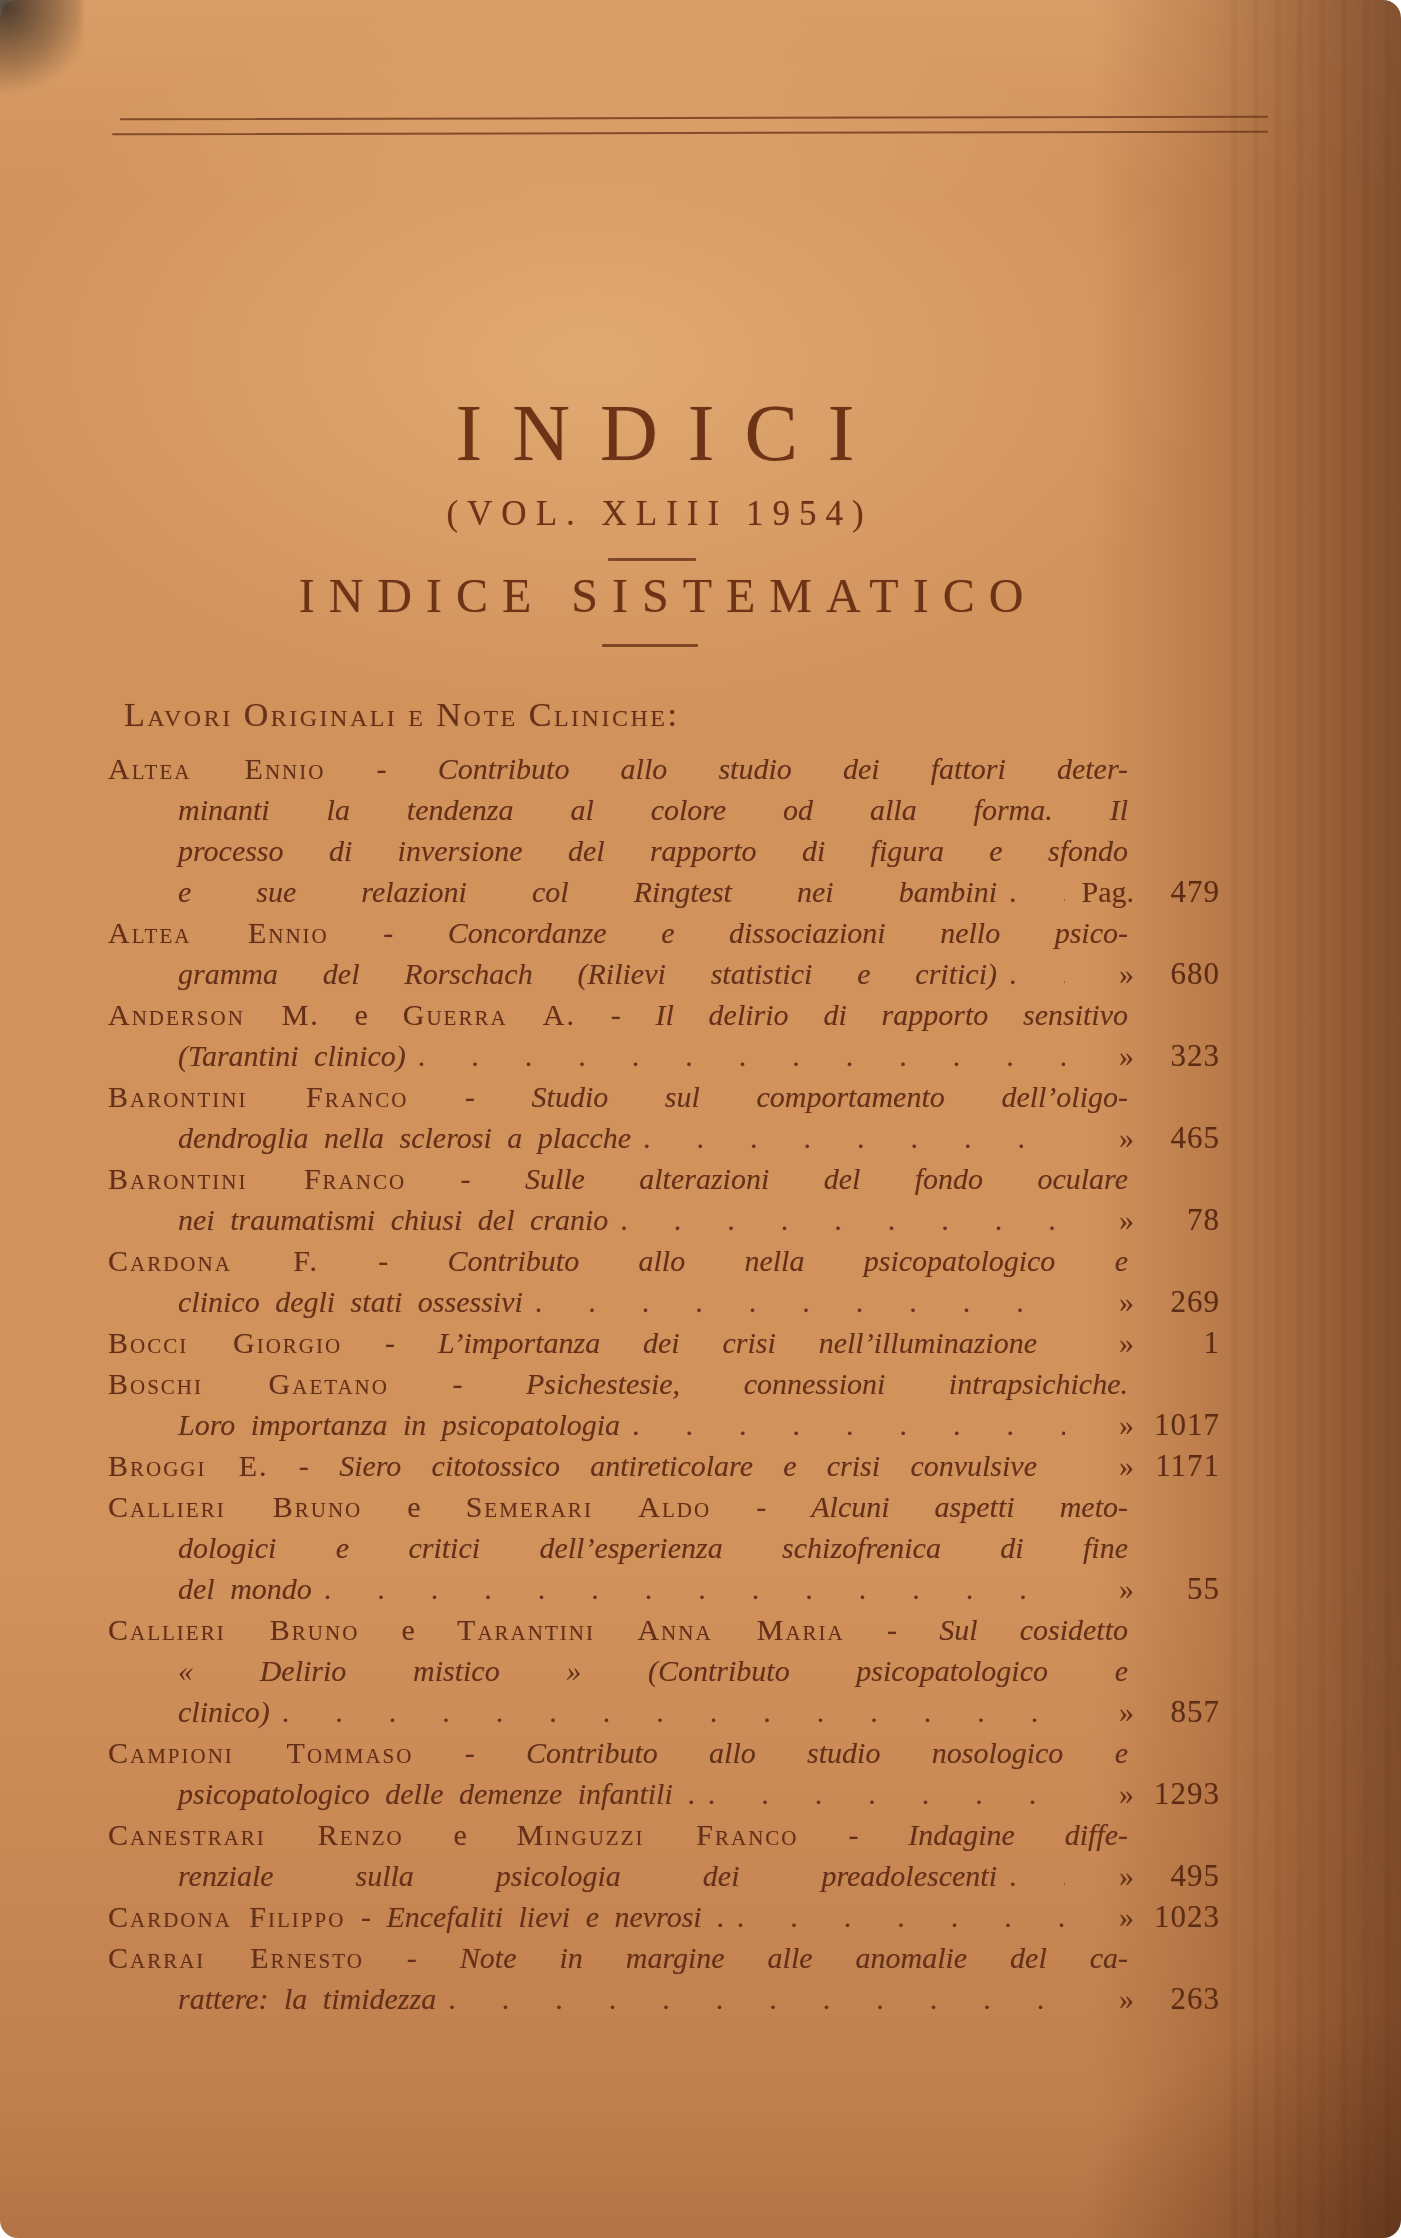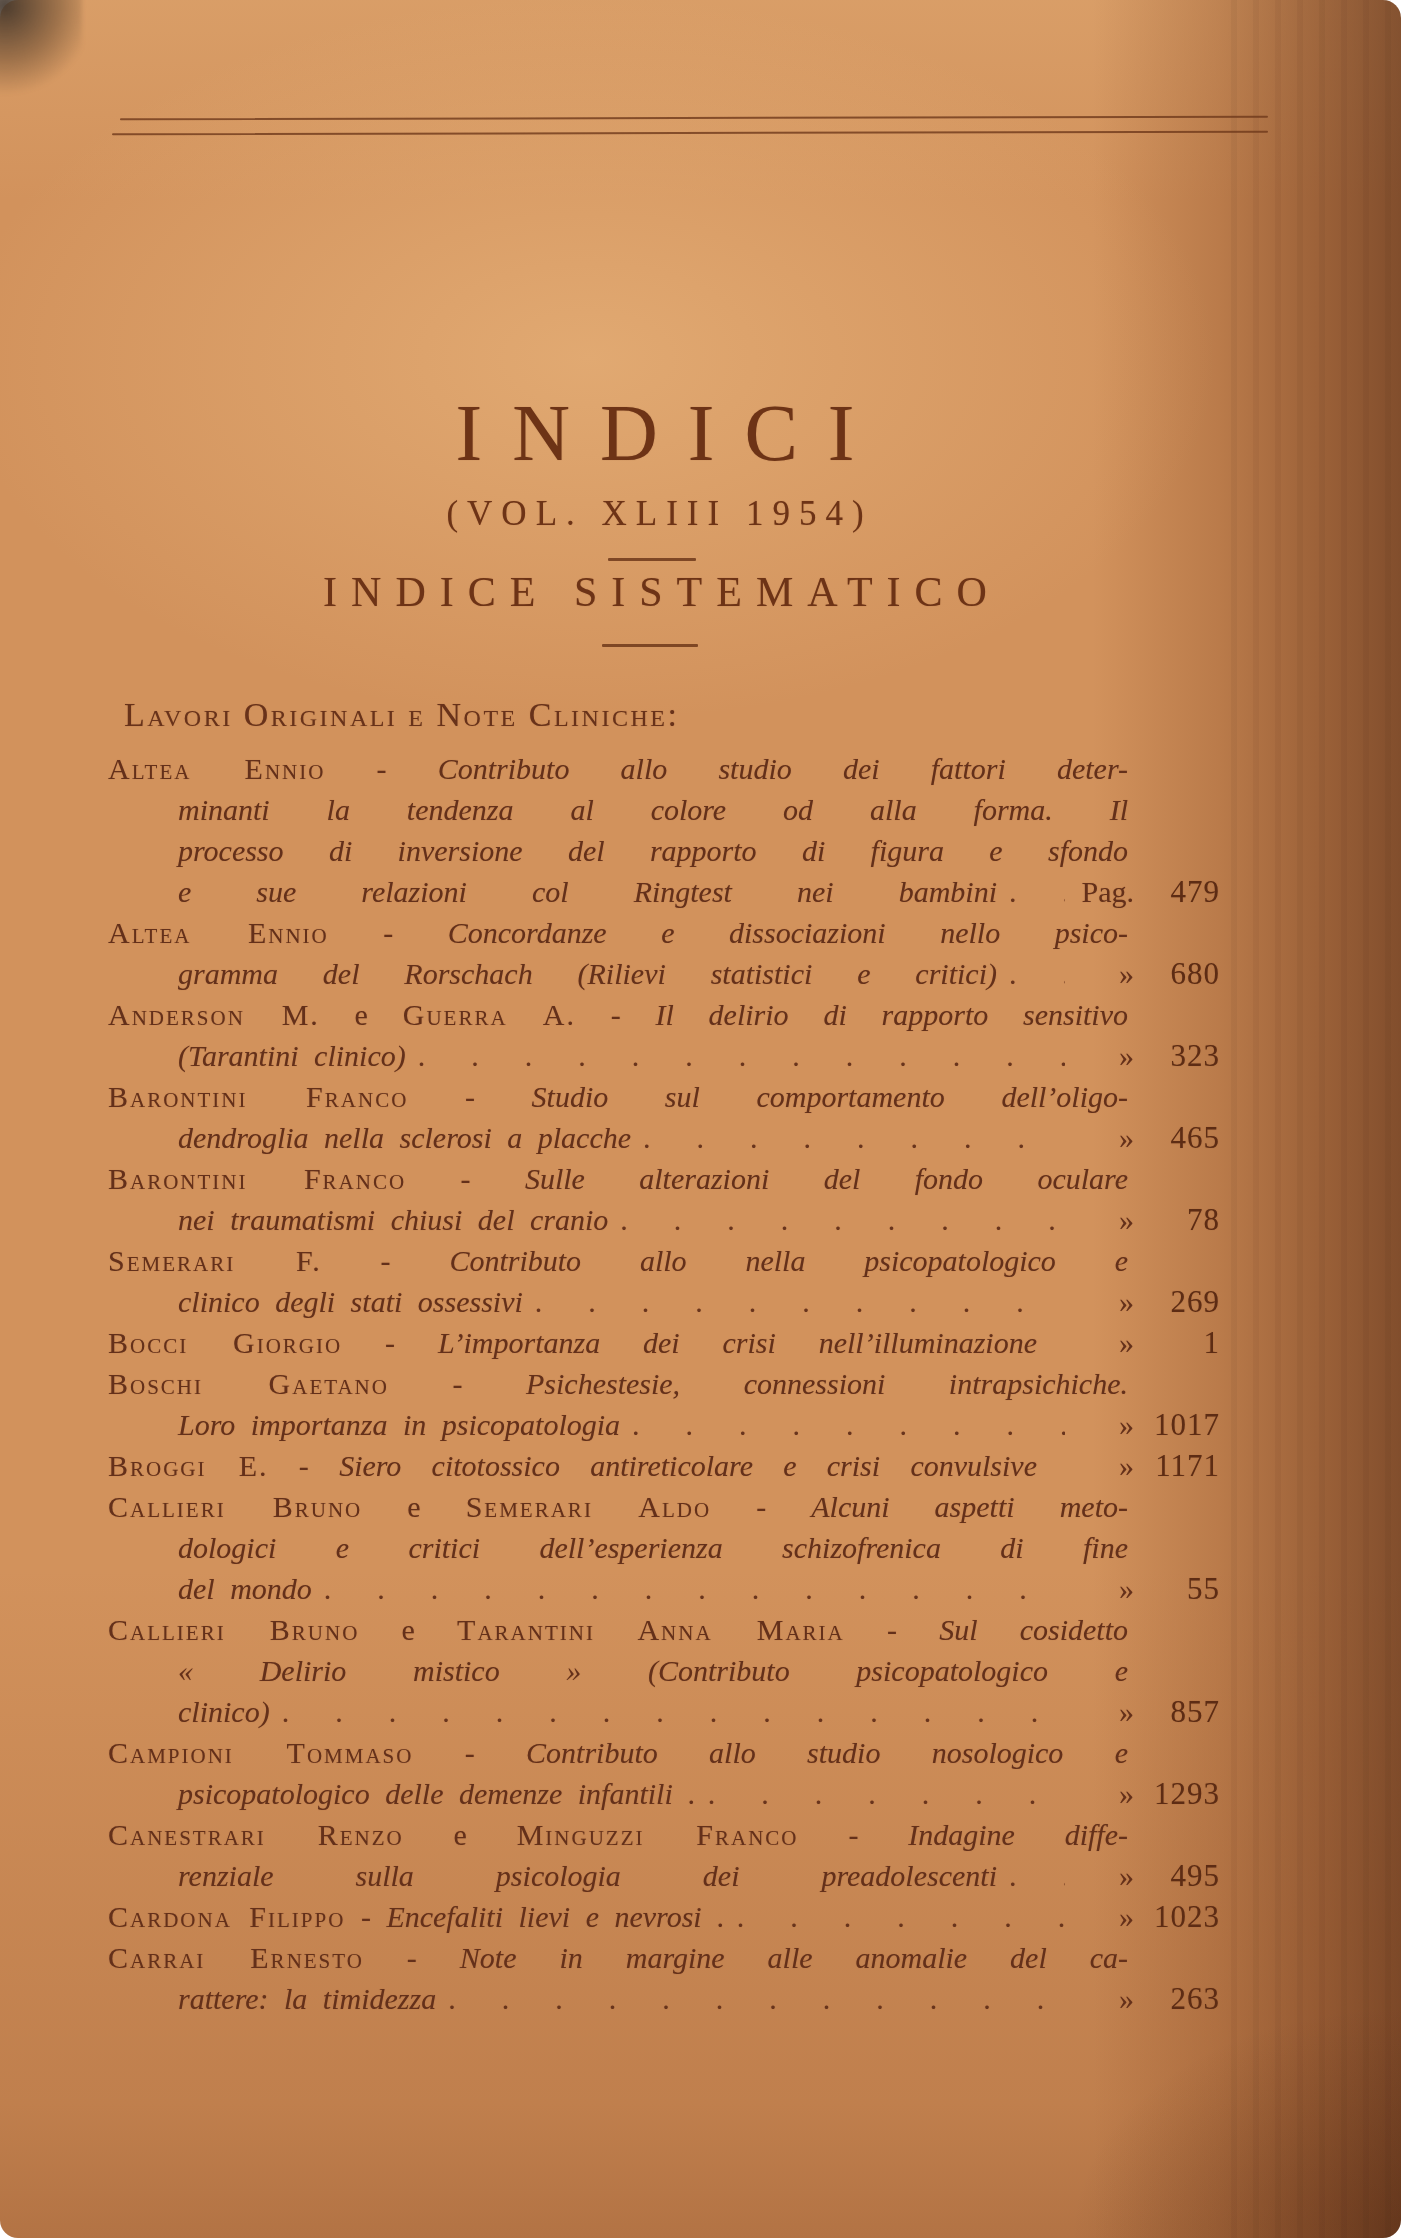--- a/index.html
+++ b/index.html
@@ -30,21 +30,21 @@
     mix-blend-mode:multiply;opacity:.5;
   }
   .rule-double{position:absolute;left:112px;top:117px;width:1156px;height:18px;transform:rotate(-0.12deg);}
   .rule-double i{position:absolute;left:0;height:2px;background:rgba(110,56,26,0.8);display:block;border-radius:1px;}
   .rule-double i:nth-child(1){top:0;width:1148px;left:8px;}
   .rule-double i:nth-child(2){top:15px;width:1156px;}
   h1,h2,.subtitle{position:absolute;left:0;width:1310px;text-align:center;margin:0;font-weight:400;
     text-shadow:0 0 1px rgba(100,48,20,.35);}
   h1{top:388px;font-size:80px;letter-spacing:30px;text-indent:30px;color:#6d3316;}
   .subtitle{top:494px;font-size:35px;letter-spacing:9px;text-indent:9px;color:#6d3316;}
-  h2{top:568px;font-size:42px;letter-spacing:14px;text-indent:14px;color:#6d3316;}
+  h2{top:568px;font-size:48px;letter-spacing:14px;text-indent:14px;color:#6d3316;margin-left:6px;}
   .hr{position:absolute;height:3px;background:rgba(110,56,26,0.85);border-radius:1px;}
   .hr-a{top:558px;left:608px;width:88px;}
   .hr-b{top:644px;left:602px;width:96px;}
   h3{position:absolute;top:680px;left:108px;margin:16px;font-weight:400;font-size:34px;
     font-variant-caps:small-caps;letter-spacing:2.5px;color:#68321a;
     text-shadow:0 0 1px rgba(100,48,20,.35);}
   #entries{
     position:absolute;top:748px;left:108px;width:1112px;
     font-size:30px;line-height:41px;
     text-shadow:0 0 1px rgba(100,48,20,.3);
@@ -138,21 +138,21 @@
         <div class="line last ind">
           <span class="text"><span class="it">nei traumatismi chiusi del cranio</span></span>
           <span class="dots">........................................</span>
           <span class="ref">
             <span class="ref-label">»</span>
             <span class="ref-num">78</span>
           </span>
         </div>
       </div>
       <div class="entry">
-        <div class="line mid"><span class="text"><span class="sc">Semerari F.</span><span class="pl"> - </span><span class="it">Contributo allo nella psicopatologico e</span></span></div>
+        <div class="line mid"><span class="text"><span class="sc">Cardona F.</span><span class="pl"> - </span><span class="it">Contributo allo nella psicopatologico e</span></span></div>
         <div class="line last ind">
           <span class="text"><span class="it">clinico degli stati ossessivi</span></span>
           <span class="dots">........................................</span>
           <span class="ref">
             <span class="ref-label">»</span>
             <span class="ref-num">269</span>
           </span>
         </div>
       </div>
       <div class="entry">

